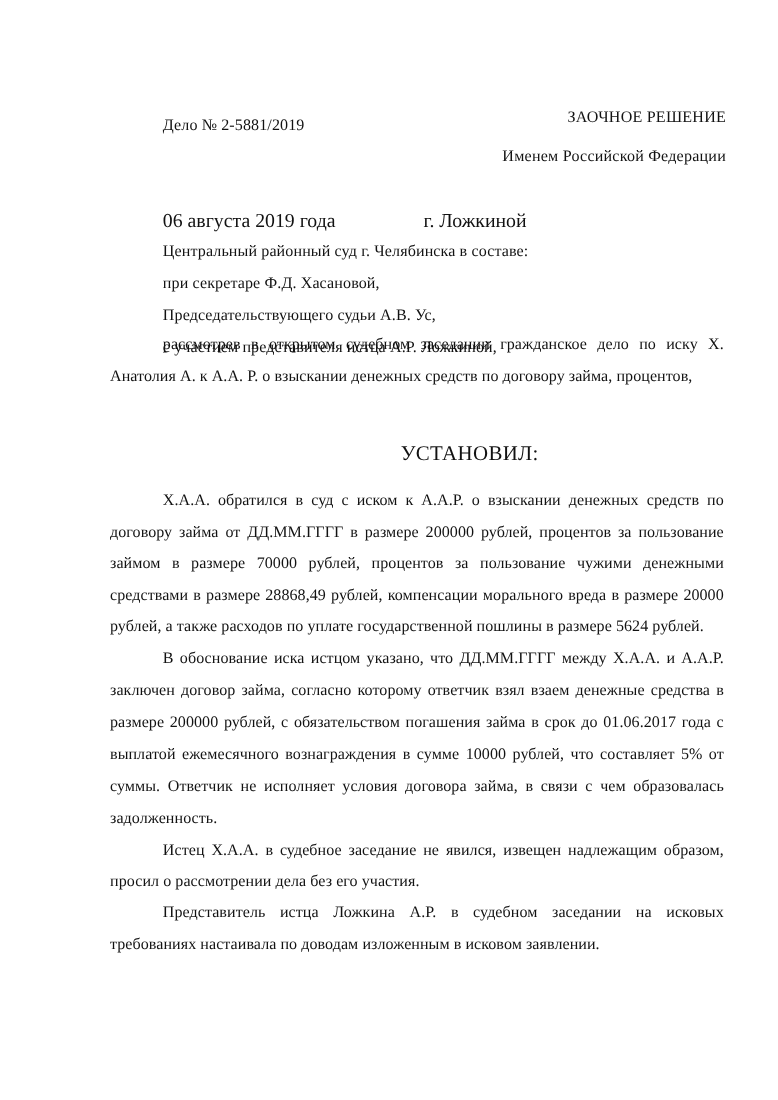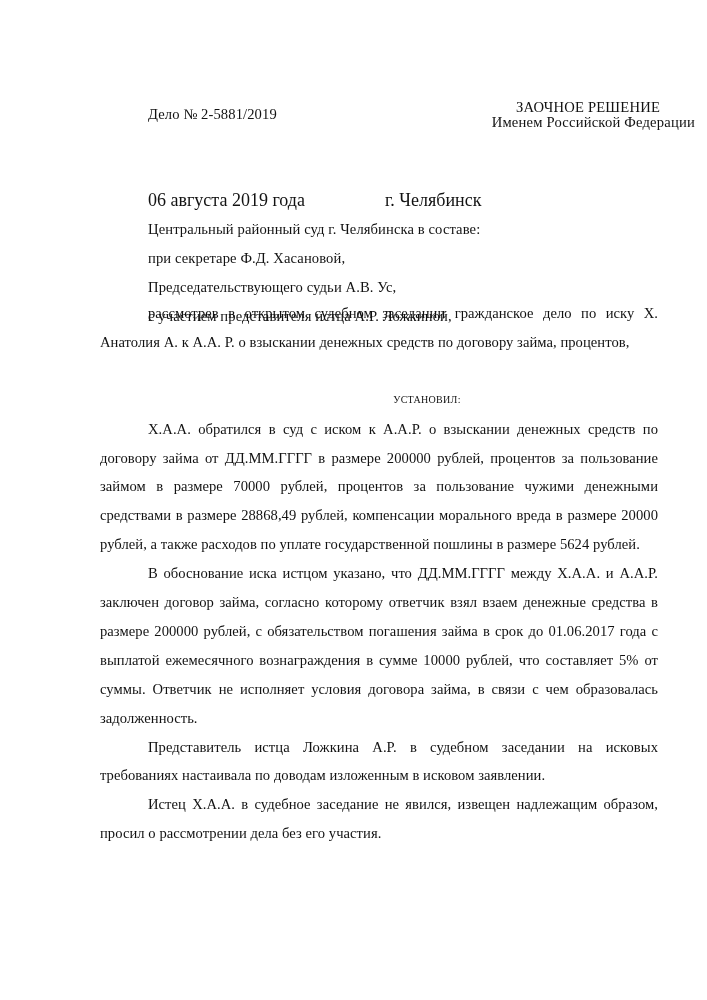--- a/index.html
+++ b/index.html
@@ -44,21 +44,21 @@
   .title-center {
     position: absolute;
     left: 0;
     width: 660px;
     text-align: right;
     font-size: 14.6px;
     line-height: 28.8px;
     letter-spacing: 0.2px;
   }
   #title-verdict { top: 93px; }
-  #title-authority { top: 108px; padding-left: 35px; }
+  #title-authority { top: 128px; }
 
   
   .date-row {
     position: relative;
     font-size: 18px;
     line-height: 28.8px;
     height: 28.8px;
     white-space: nowrap;
   }
   .date-row .city {
@@ -80,22 +80,22 @@
     font-size: 14.6px;
     line-height: 28.9px;
     text-align: justify;
     text-justify: inter-word;
     text-indent: 48px;
     letter-spacing: 0.05px;
   }
 
   
   .section-heading {
-    margin: 0;
-    font-size: 10px;
+    margin: 13px;
+    font-size: 19px;
     line-height: 28.9px;
     text-align: center;
     padding-left: 96px;
     letter-spacing: 0.3px;
   }
 
   .spacer-line { height: 28.9px; }
 </style>
 </head>
 <body>
@@ -108,21 +108,21 @@
 
   <div class="header-block">
 
     <div class="doc-line">Дело № 2-5881/2019</div>
 
     <div class="doc-line" style="height:28.8px;"></div>
     <div class="doc-line" style="height:28.8px;"></div>
 
     <div class="date-row">
       <span>06 августа 2019 года</span>
-      <span class="city">г. Челябинск</span>
+      <span class="city">г. Ложкиной</span>
     </div>
 
     <div class="doc-line">Центральный районный суд г. Челябинска в составе:</div>
 
     <div class="doc-line">при секретаре Ф.Д. Хасановой,</div>
 
     <div class="doc-line">Председательствующего судьи А.В. Ус,</div>
 
     <div class="doc-line">с участием представителя истца А.Р. Ложкиной,</div>
   </div>
@@ -132,18 +132,18 @@
     <p class="para">рассмотрев в открытом судебном заседании гражданское дело по иску Х. Анатолия А. к А.А. Р. о взыскании денежных средств по договору займа, процентов,</p>
 
     <div class="spacer-line"></div>
 
     <p class="section-heading">УСТАНОВИЛ:</p>
 
     <p class="para">Х.А.А. обратился в суд с иском к А.А.Р. о взыскании денежных средств по договору займа от ДД.ММ.ГГГГ в размере 200000 рублей, процентов за пользование займом в размере 70000 рублей, процентов за пользование чужими денежными средствами в размере 28868,49 рублей, компенсации морального вреда в размере 20000 рублей, а также расходов по уплате государственной пошлины в размере 5624 рублей.</p>
 
     <p class="para">В обоснование иска истцом указано, что ДД.ММ.ГГГГ между Х.А.А. и А.А.Р. заключен договор займа, согласно которому ответчик взял взаем денежные средства в размере 200000 рублей, с обязательством погашения займа в срок до 01.06.2017 года с выплатой ежемесячного вознаграждения в сумме 10000 рублей, что составляет 5% от суммы. Ответчик не исполняет условия договора займа, в связи с чем образовалась задолженность.</p>
 
+    <p class="para">Истец Х.А.А. в судебное заседание не явился, извещен надлежащим образом, просил о рассмотрении дела без его участия.</p>
+
     <p class="para">Представитель истца Ложкина А.Р. в судебном заседании на исковых требованиях настаивала по доводам изложенным в исковом заявлении.</p>
-
-    <p class="para">Истец Х.А.А. в судебное заседание не явился, извещен надлежащим образом, просил о рассмотрении дела без его участия.</p>
   </div>
 
 </div>
 
 </body></html>

